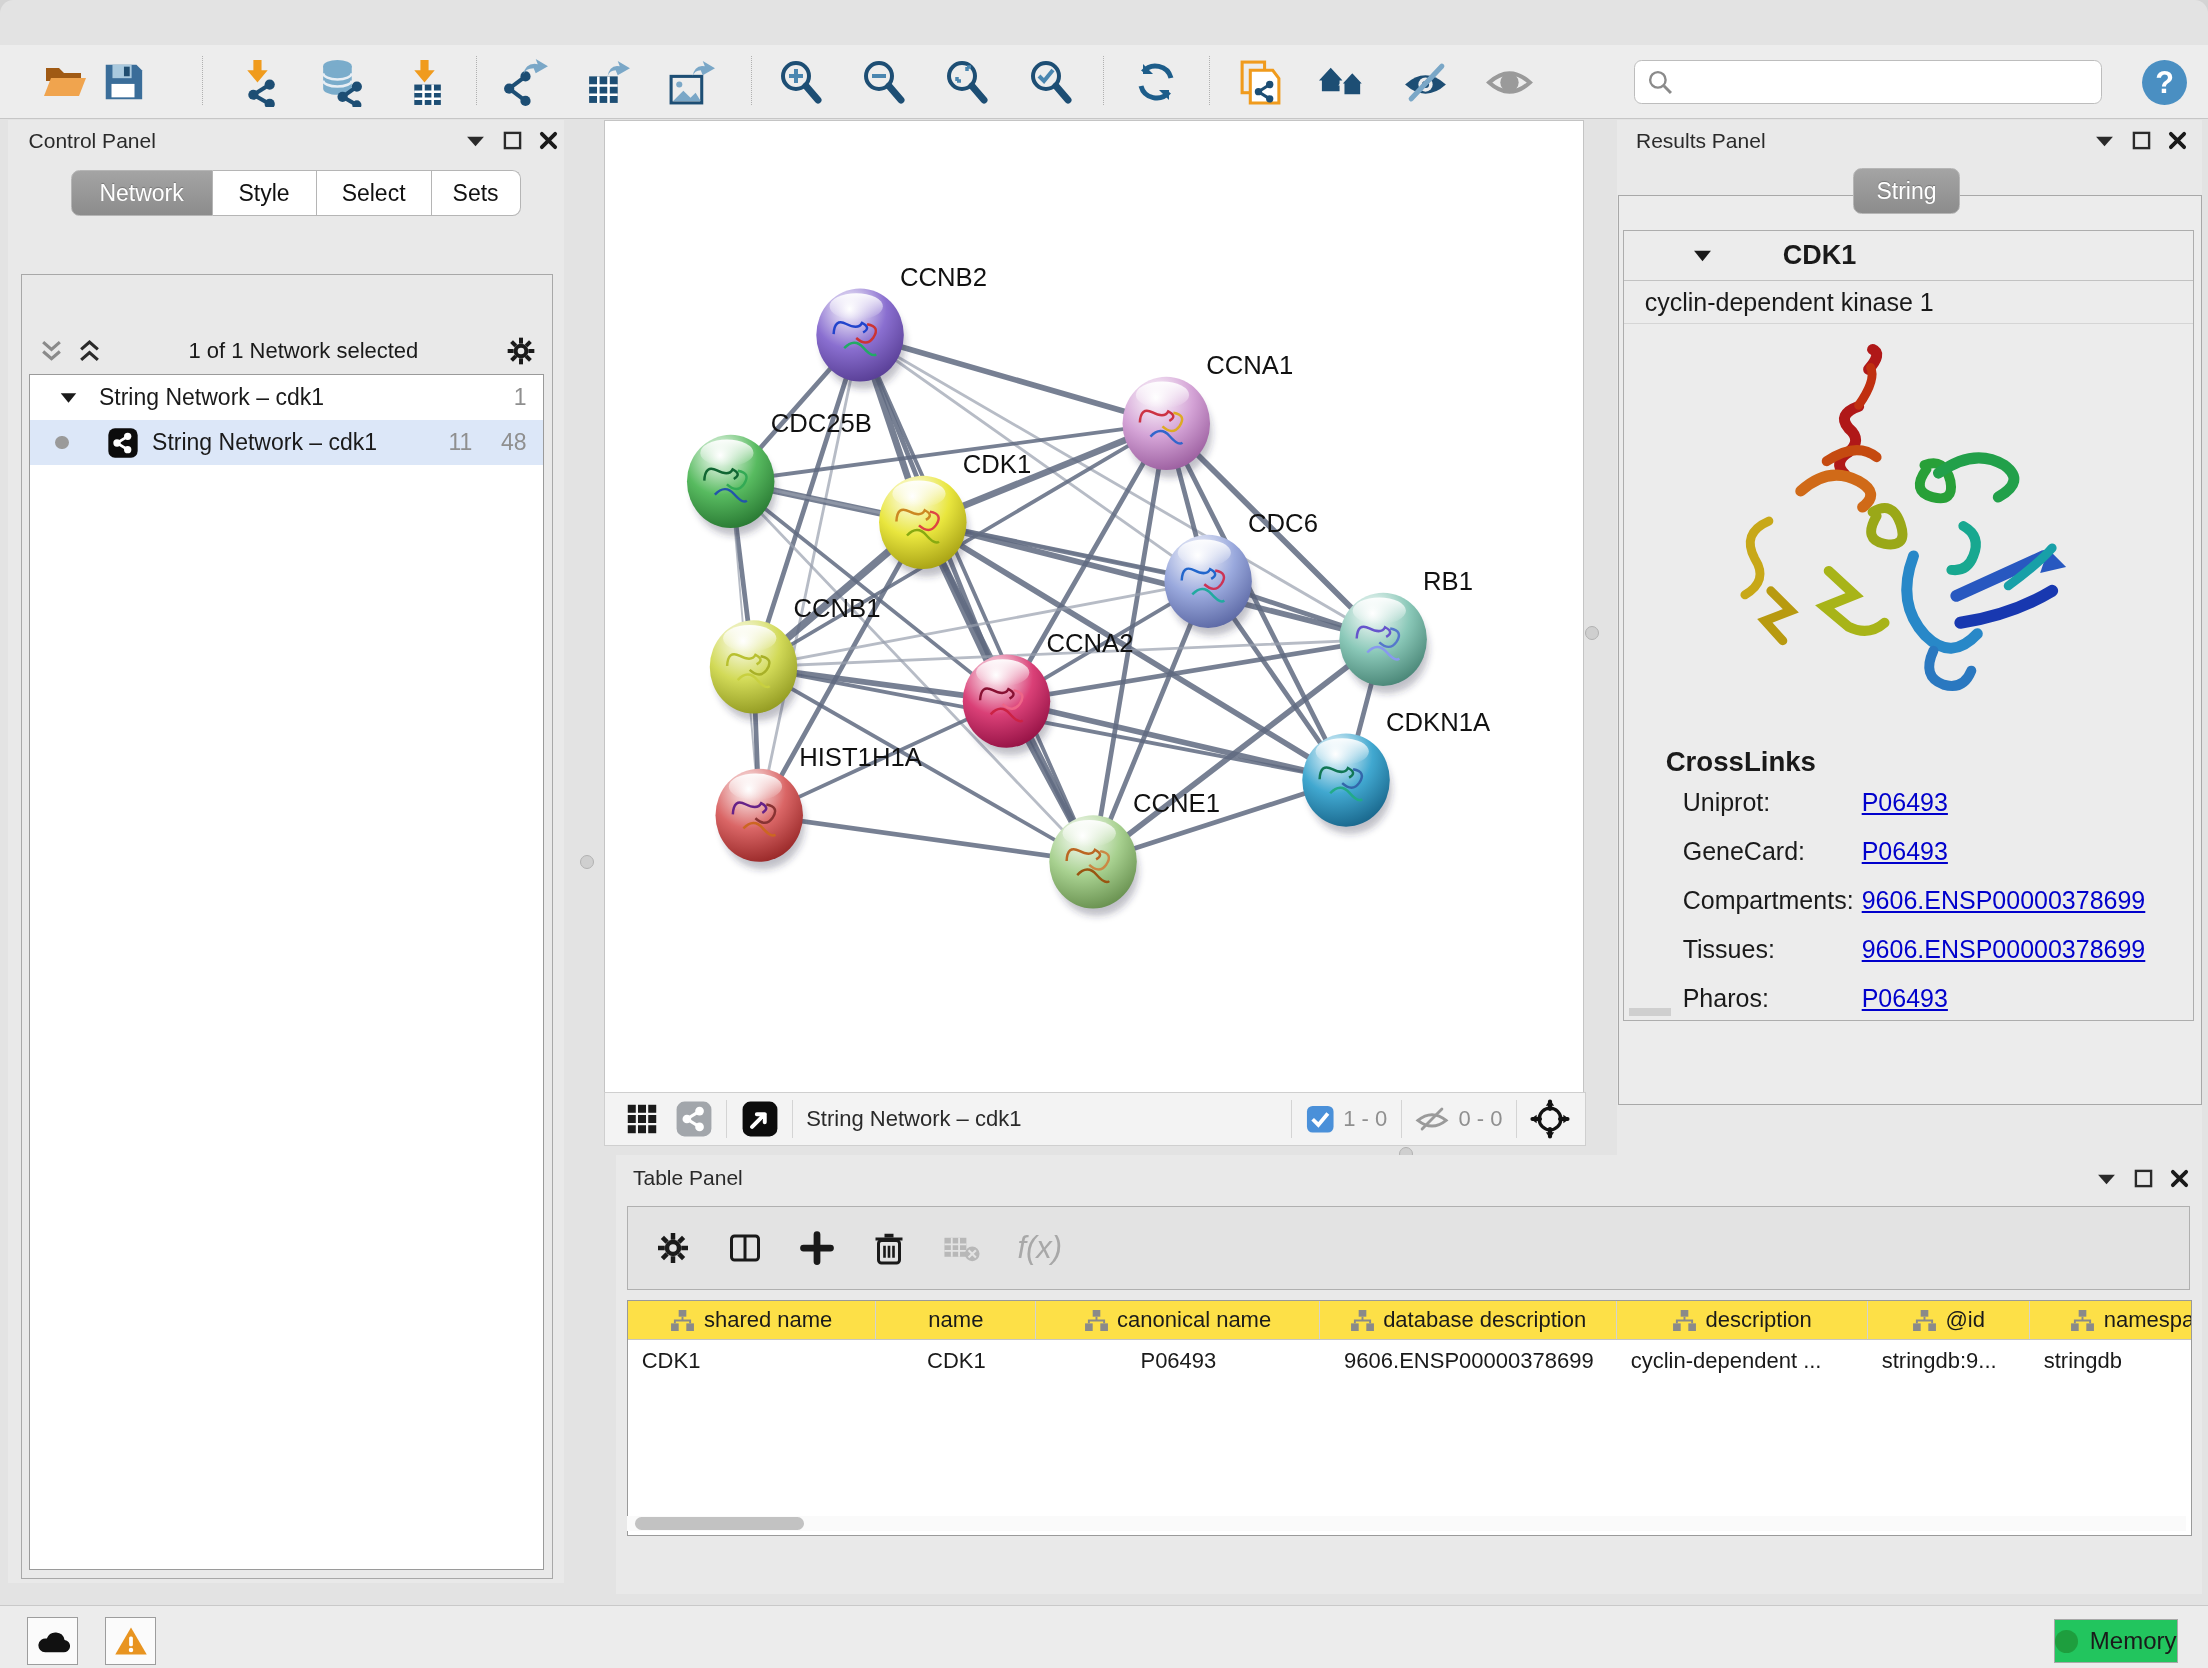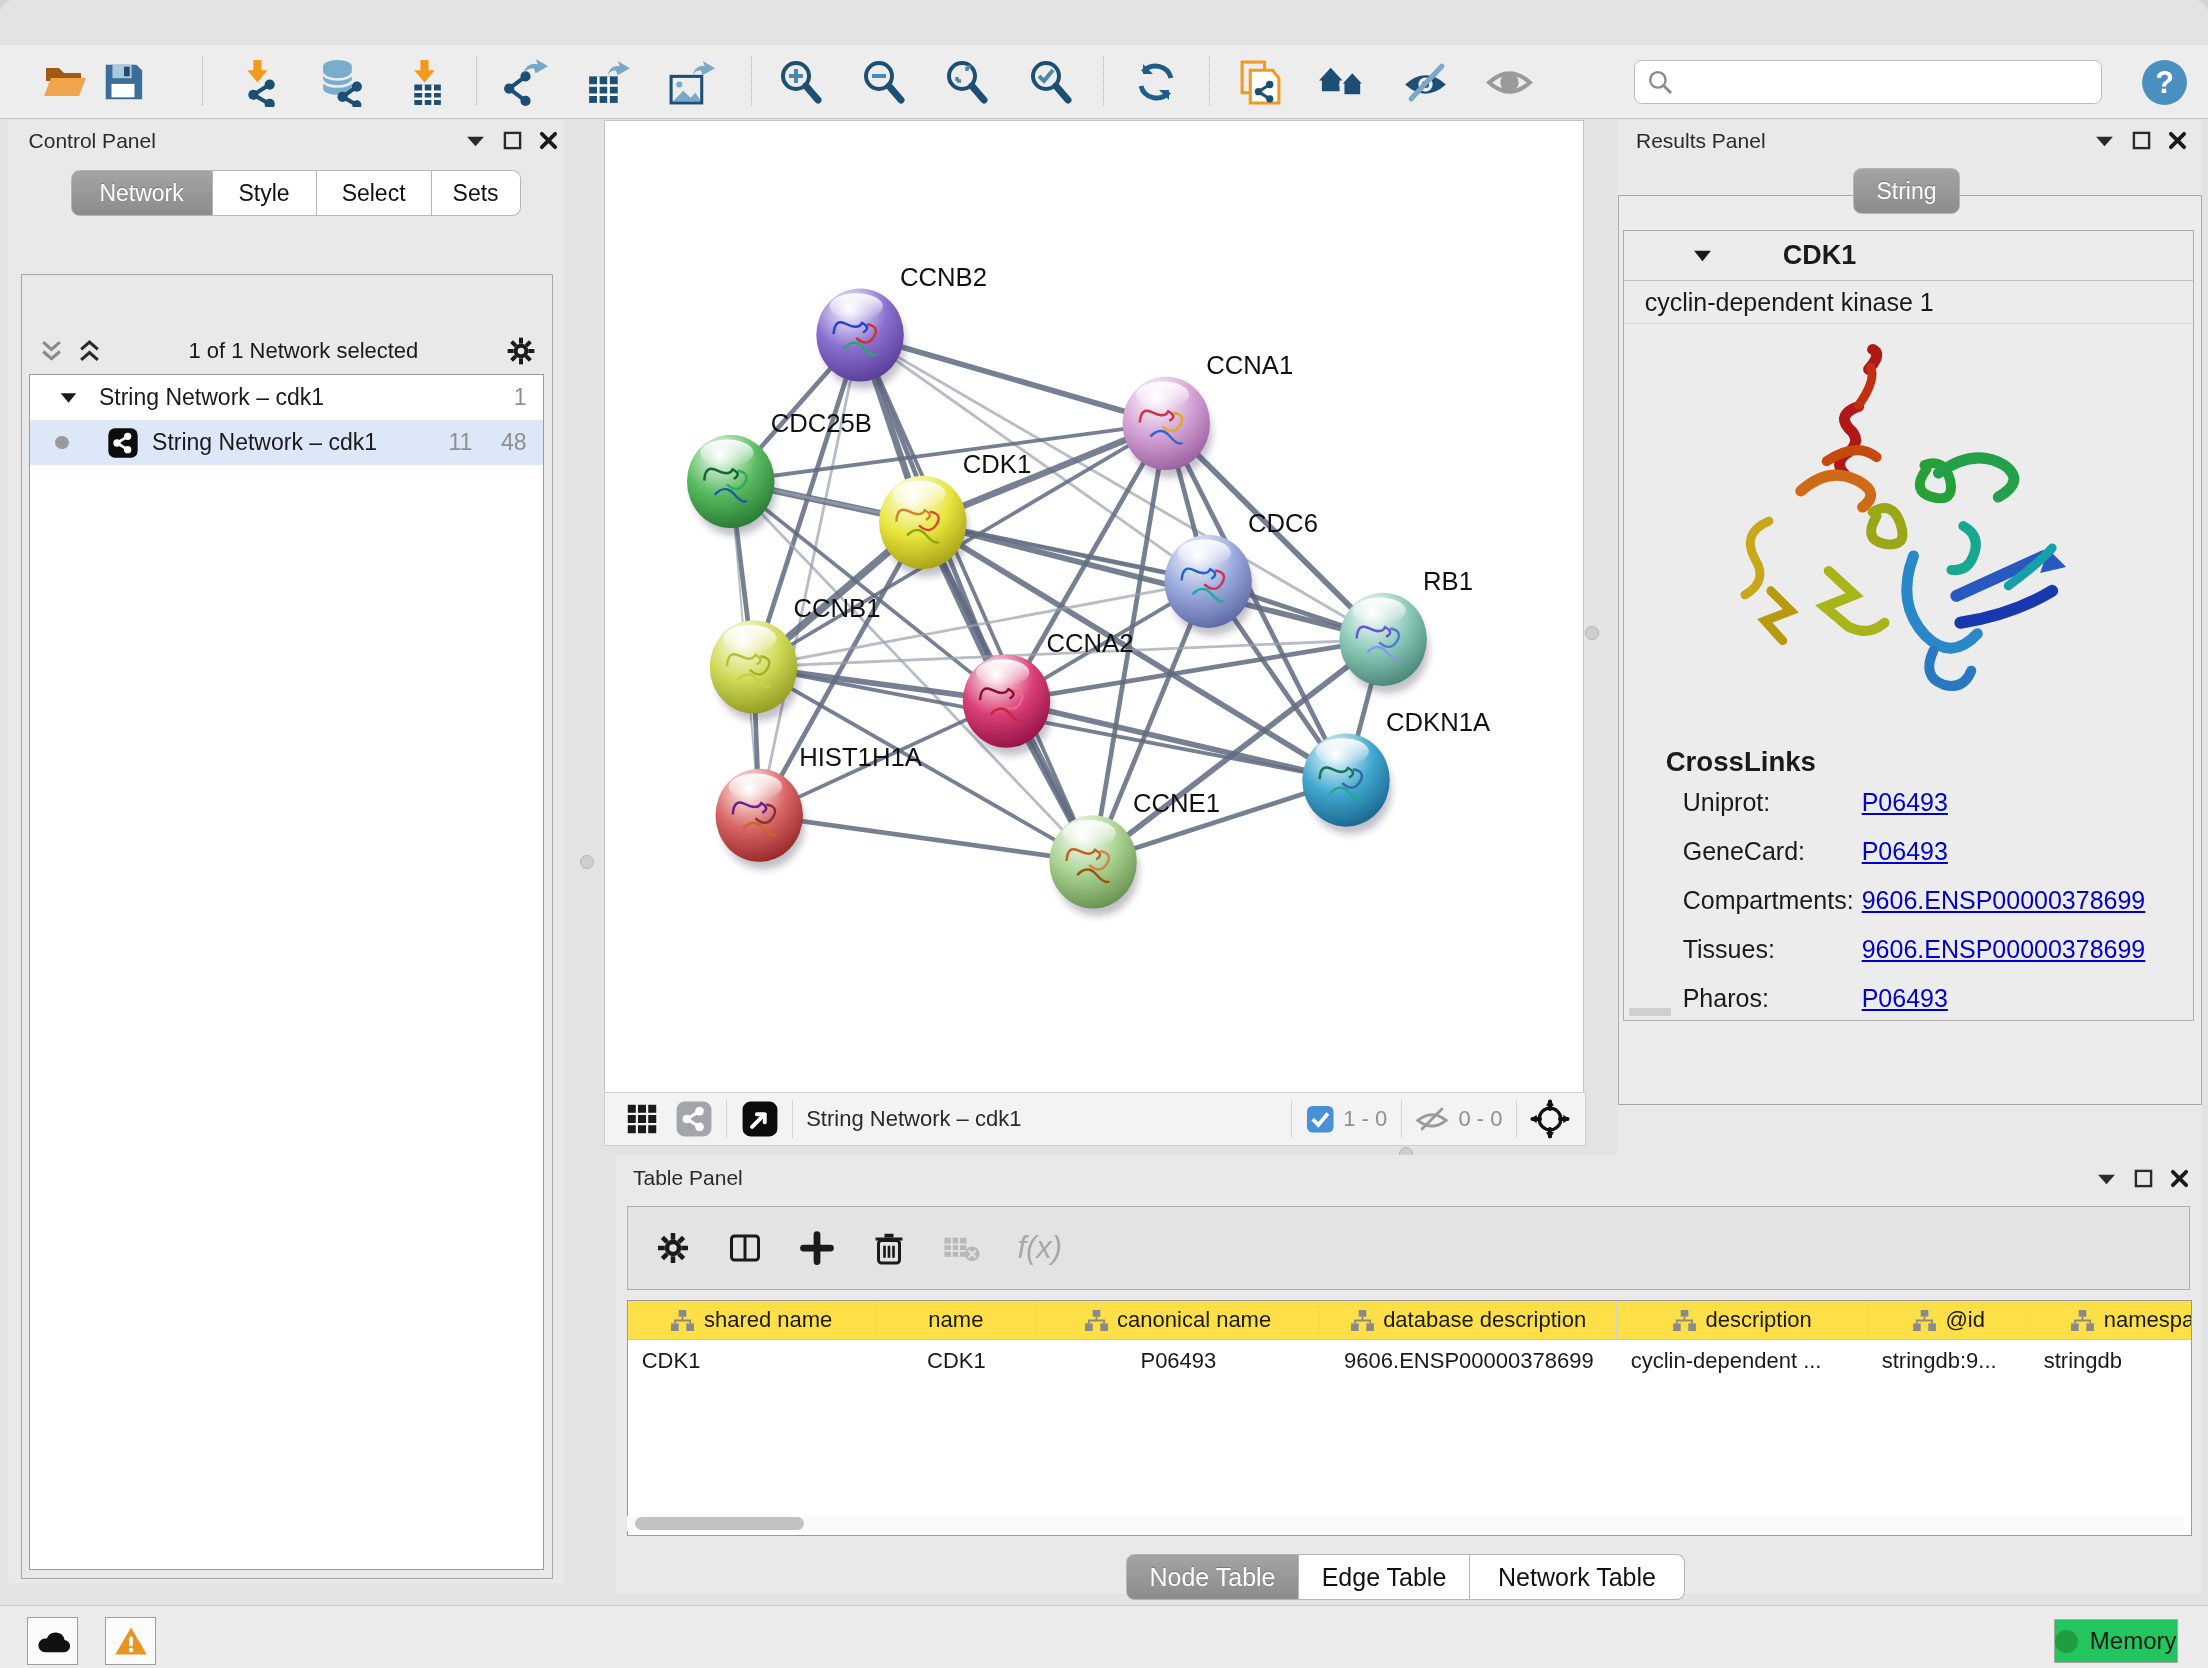--- a/index.html
+++ b/index.html
@@ -811,25 +811,20 @@
         <div class="td" style="width:297px;text-align:center">9606.ENSP00000378699</div>
         <div class="td" style="width:251px">cyclin-dependent ...</div>
         <div class="td" style="width:162px">stringdb:9...</div>
         <div class="td" style="width:228px">stringdb</div>
       </div>
     </div>
     <div class="abs" id="tp-scroll">
       <div class="abs" id="tp-thumb"></div>
     </div>
 
-    <div class="abs segtabs" style="left:510px;top:399px">
-      <div class="segtab sel" style="width:171px;font-size:25px">Node Table</div>
-      <div class="segtab" style="width:170px;font-size:25px">Edge Table</div>
-      <div class="segtab" style="width:214px;font-size:25px">Network Table</div>
-    </div>
   </div>
 
   <div id="status-bar" class="abs">
     <div class="abs sq-btn" style="left:27px;top:11.4px">
       <svg width="34" height="27" viewBox="0 0 44 32">
         <path d="M12 30 a9 9 0 1 1 2 -17.8 A12 12 0 0 1 37 14 a8 8 0 0 1 -2 16 z" fill="#111"></path>
       </svg>
     </div>
     <div class="abs sq-btn" style="left:105px;top:11.4px">
       <svg width="34" height="30" viewBox="0 0 44 40">

